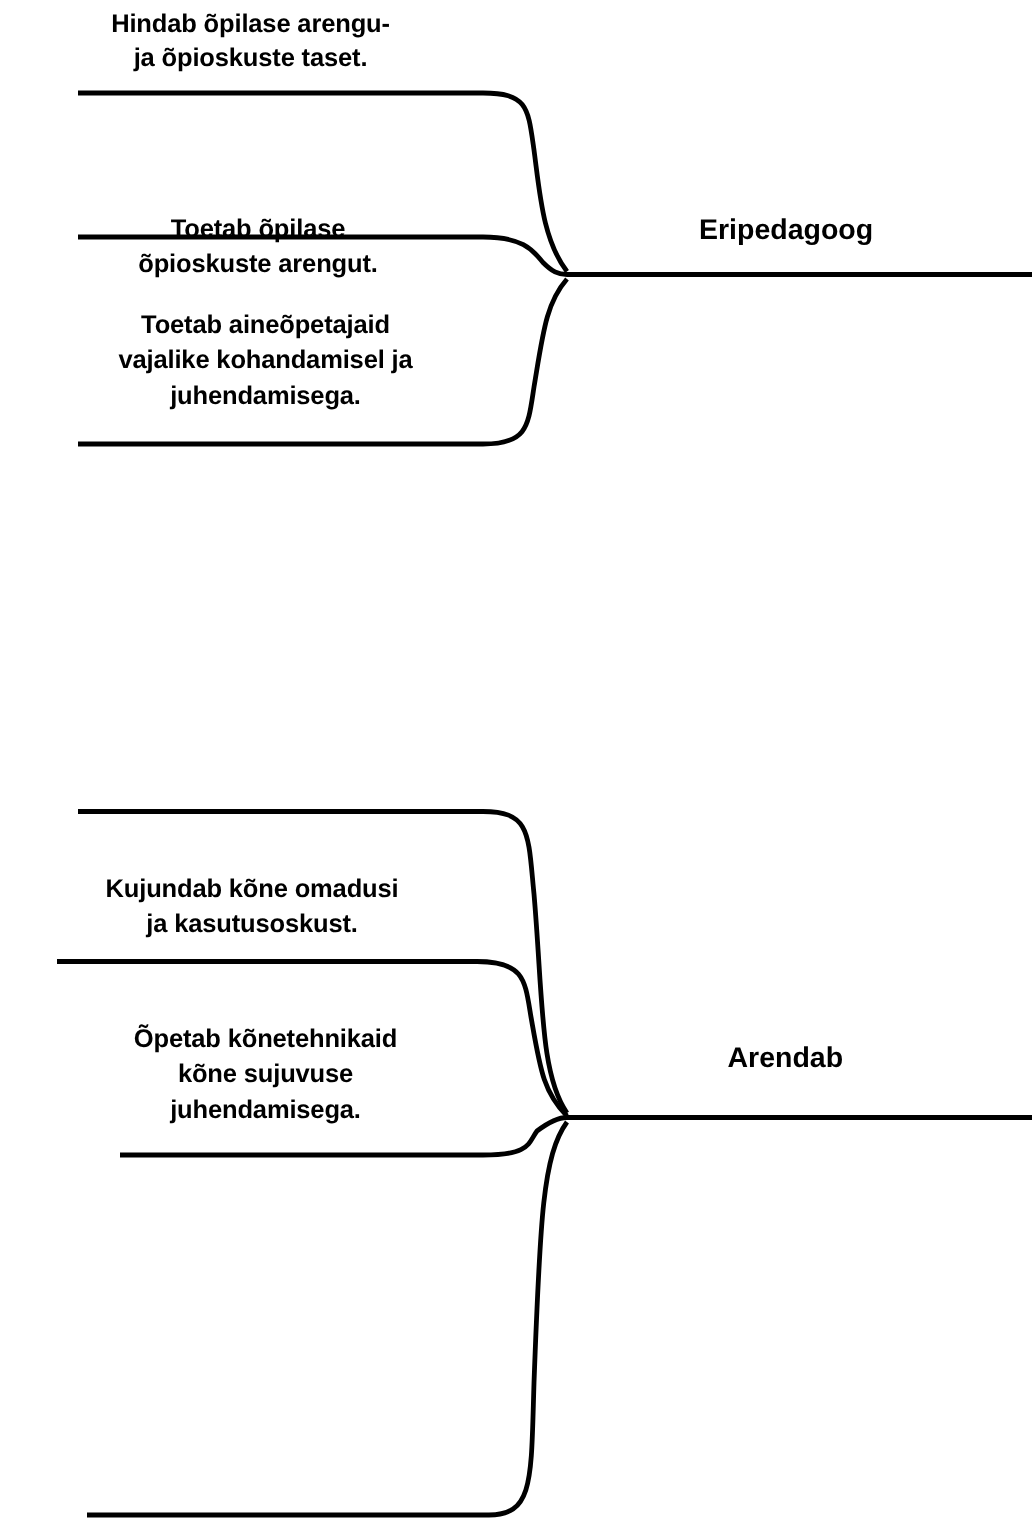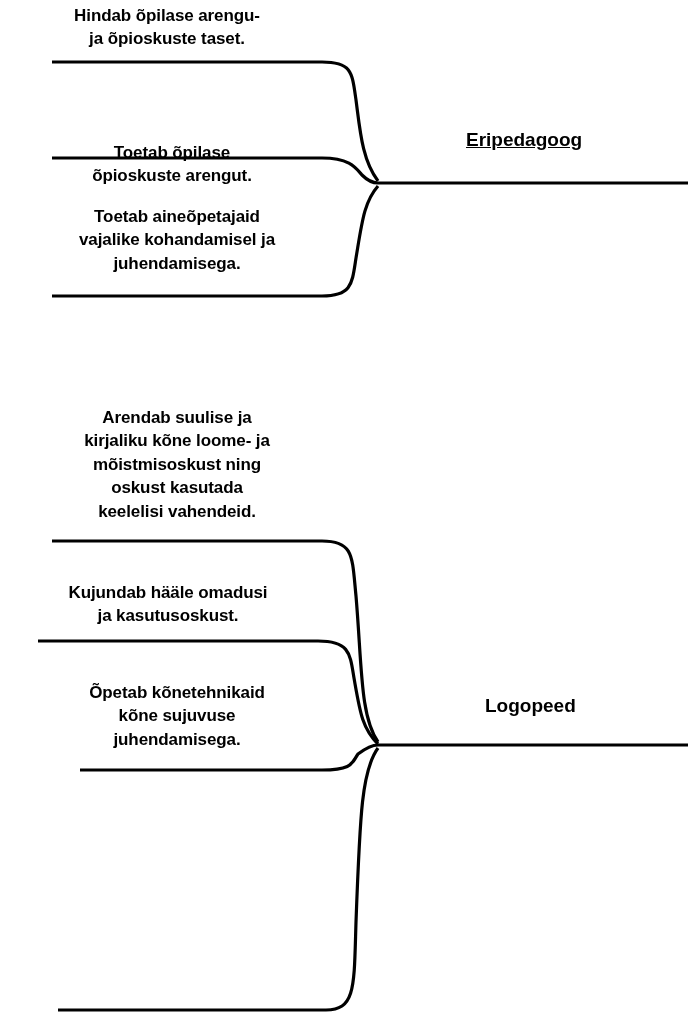--- a/index.html
+++ b/index.html
@@ -47,21 +47,21 @@
     font-size: 19px;
     line-height: 1.3;
     text-align: left;
     white-space: pre-line;
   }
 
   
   .g1-leaf0 { left: 42px;  top: 4px;   width: 250px; }
   .g1-leaf1 { left: 52px;  top: 105px; width: 240px; margin-top: 36px; }
   .g1-leaf2 { left: 52px;  top: 205px; width: 250px; }
-  .g1-root  { left: 466px; top: 128px; width: 210px; text-decoration: underline; }
+  .g1-root  { left: 466px; top: 142px; width: 210px; }
 
   
   .g2-leaf0 { left: 52px;  top: 406px; width: 250px; }
   .g2-leaf1 { left: 38px;  top: 581px; width: 260px; }
   .g2-leaf2 { left: 52px;  top: 681px; width: 250px; }
   .g2-leaf3 { left: 52px;  top: 806px; width: 250px; }
   .g2-root  { left: 485px; top: 694px; width: 200px; }
 </style>
 </head>
 <body>
@@ -93,25 +93,20 @@
 
   <div class="leaf-label g1-leaf0">Hindab õpilase arengu-
 ja õpioskuste taset.</div>
   <div class="leaf-label g1-leaf1">Toetab õpilase
 õpioskuste arengut.</div>
   <div class="leaf-label g1-leaf2">Toetab aineõpetajaid
 vajalike kohandamisel ja
 juhendamisega.</div>
   <div class="root-label g1-root">Eripedagoog</div>
 
-  <div class="leaf-label g2-leaf0">Arendab suulise ja
-kirjaliku kõne loome- ja
-mõistmisoskust ning
-oskust kasutada
-keelelisi vahendeid.</div>
-  <div class="leaf-label g2-leaf1">Kujundab hääle omadusi
+  <div class="leaf-label g2-leaf1">Kujundab kõne omadusi
 ja kasutusoskust.</div>
   <div class="leaf-label g2-leaf2">Õpetab kõnetehnikaid
 kõne sujuvuse
 juhendamisega.</div>
-  <div class="root-label g2-root">Logopeed</div>
+  <div class="root-label g2-root">Arendab</div>
 
 </div>
 
 </body></html>

